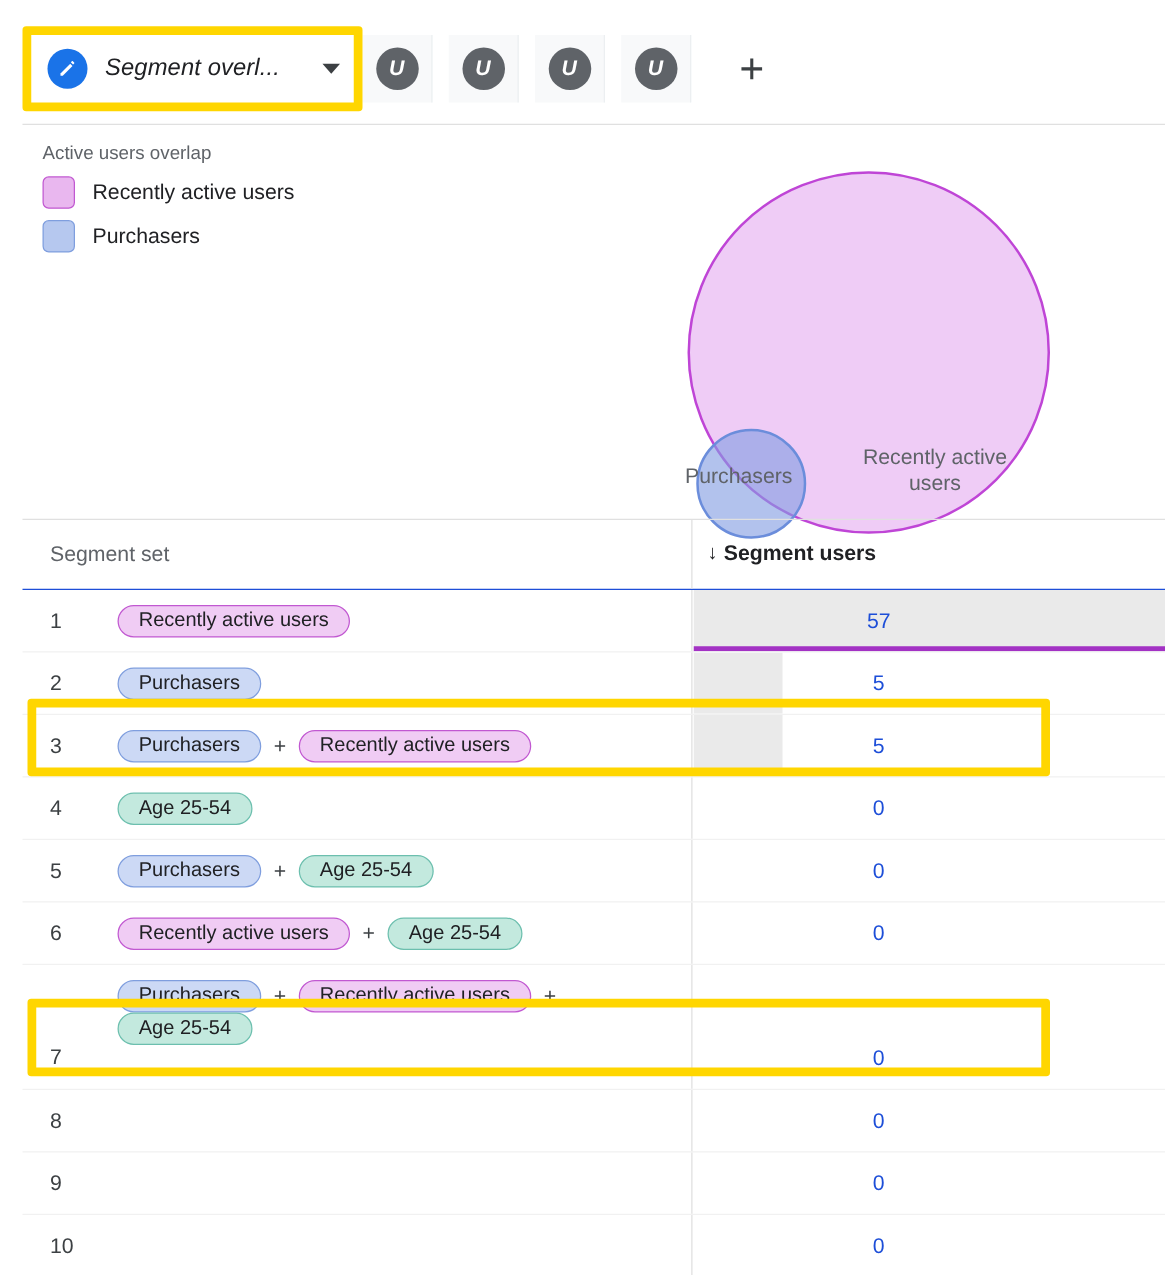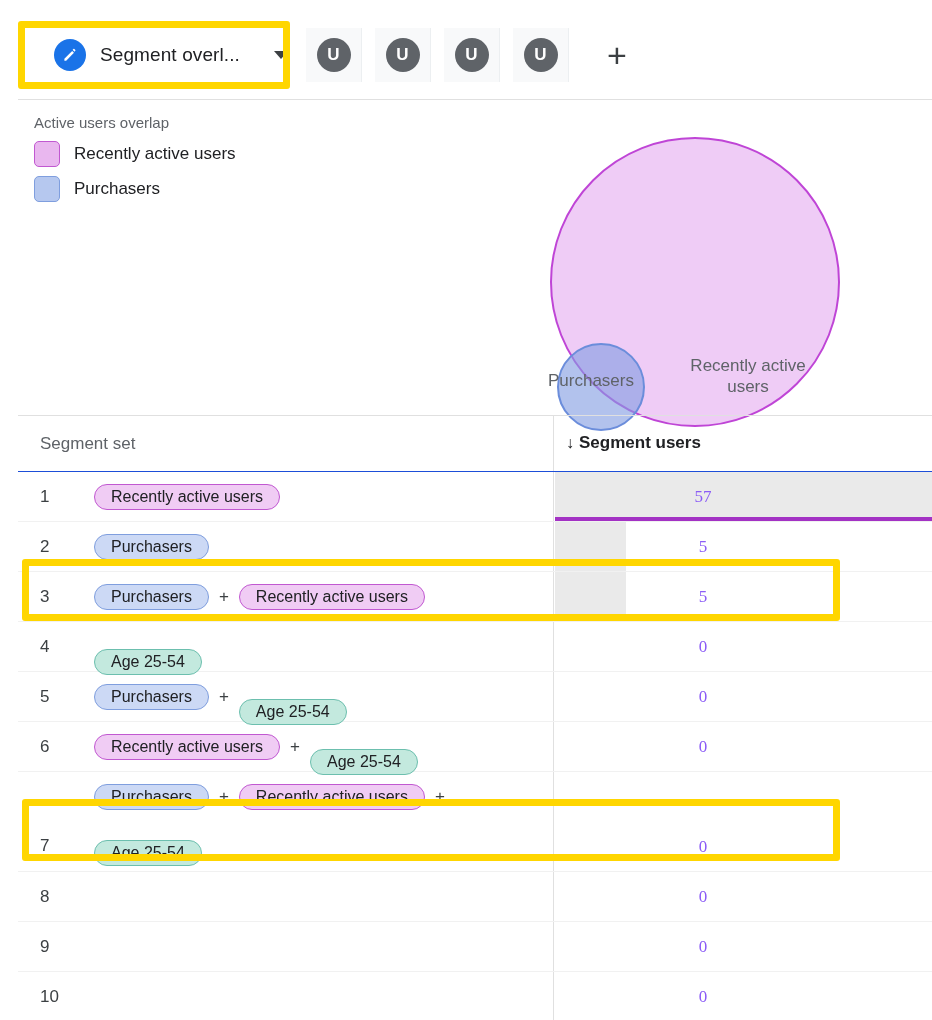--- a/index.html
+++ b/index.html
@@ -7,22 +7,22 @@
     width: 932px; height: 1020px;
     background: #ffffff;
     font-family: "Liberation Sans", sans-serif;
     color: #202124;
     overflow: hidden;
   }
   .page { position: relative; width: 932px; height: 1020px; background:#fff; }
 
   
   .tabstrip {
-    position: absolute; left: 16px; top: 0; width: 756px; height: 96px;
-    display: flex; align-items: center;
+    position: absolute; left: 0; top: 0; width: 756px; height: 96px;
+    display: flex; align-items: center; font-style: italic;
   }
   .tab-main {
     position: absolute; left: 24px; top: 28px;
     width: 260px; height: 54px;
     background: #ffffff;
     display: flex; align-items: center; gap: 14px;
     padding: 0 12px 0 14px;
   }
   .pencil-badge {
     width: 32px; height: 32px; border-radius: 50%;
@@ -130,38 +130,38 @@
     position: absolute; left: 76px; right: 400px;
     display: flex; align-items: center; flex-wrap: wrap; gap: 0 10px;
   }
   .chip {
     display: inline-flex; align-items: center; justify-content: center;
     height: 26px; padding: 0 16px; border-radius: 14px;
     font-size: 16px; color: #202124; white-space: nowrap;
   }
   .chip.pink { background: #f0ccf4; border: 1.5px solid #c158d1; }
   .chip.blue { background: #ccd9f5; border: 1.5px solid #7f9ede; }
-  .chip.teal { background: #c3e9de; border: 1.5px solid #6cbfae; margin-top: 30px; }
+  .chip.teal { background: #c3e9de; border: 1.5px solid #6cbfae; }
   .plus-sep { font-size: 17px; color: #3c4043; }
   .barcell {
     position: absolute; left: 535px; right: -18px; top: 0; bottom: 0;
     overflow: hidden;
   }
   .bar {
     position: absolute; left: 2px; top: 0; bottom: 0;
     background: #eaeaea;
   }
   .bar.underline::after {
     content: ""; position: absolute; left: 0; right: 0; bottom: 0;
     height: 4px; background: #a332c4;
   }
   .val {
     position: absolute; left: 535px; width: 300px; top: 0; bottom: 0;
     display: flex; align-items: center; justify-content: center;
-    font-size: 17px; color: #8b5cf6; z-index: 5; font-family: Liberation Serif, serif;
+    font-size: 17px; color: #1d4ed8; z-index: 5;
   }
   .row-cells { position: absolute; inset: 0; }
   .vcenter { top: 50%; transform: translateY(-50%); }
 </style>
 </head>
 <body>
 
 <div class="page">
 
   <div class="tabstrip">

